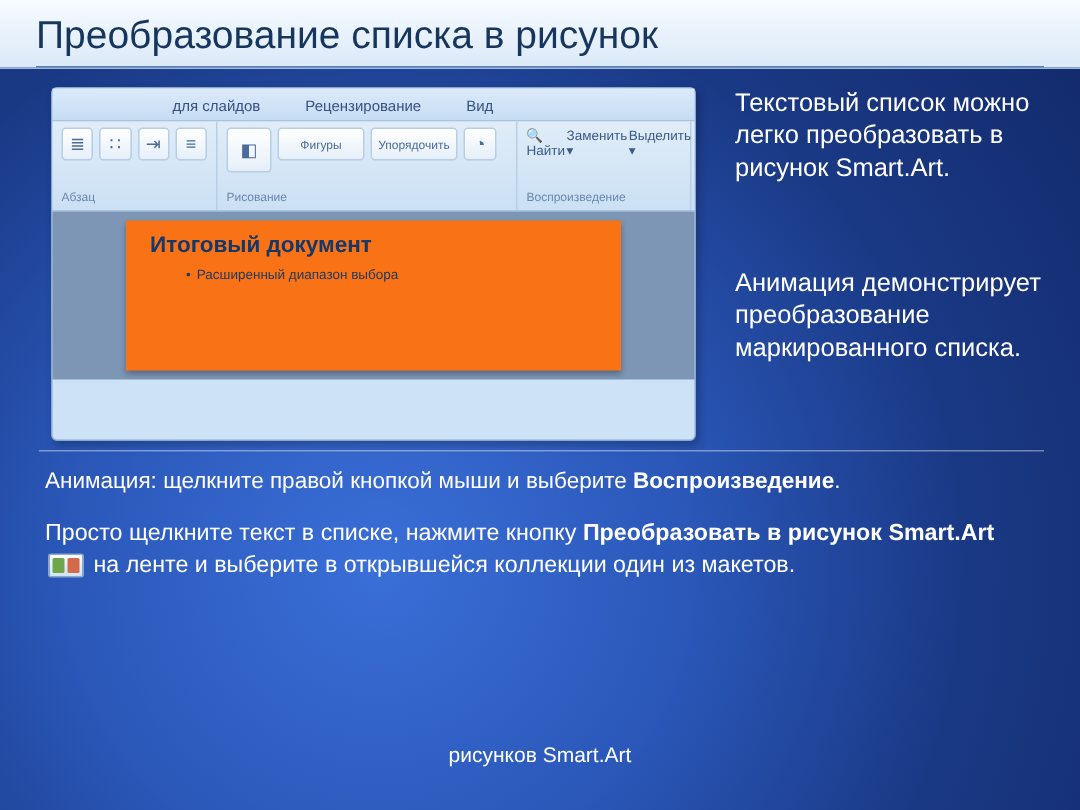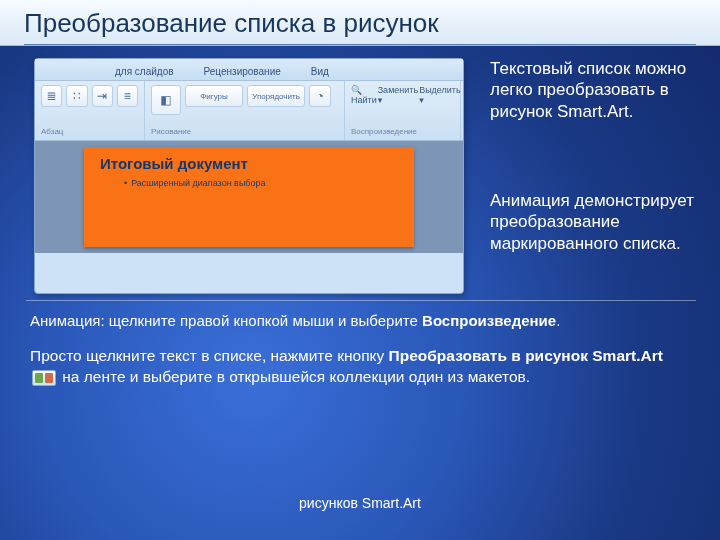--- a/index.html
+++ b/index.html
@@ -22,21 +22,21 @@
   .ss-tabs{height:22px;background:linear-gradient(#dbeafb,#c6ddf3);display:flex;align-items:flex-end;font-size:10px;color:#355280;padding-left:74px;gap:18px;border-bottom:1px solid #a9c3df}
   .ss-tabs span{padding:3px 6px}
   .ss-body{height:112px;background:#7d96b6;display:flex;justify-content:center;padding-top:6px}
   .slide{width:330px;height:100px;background:#f97316;box-shadow:0 2px 4px rgba(0,0,0,.3);padding:8px 16px;color:#133869}
   .slide h3{font-size:15px;font-weight:bold;margin-bottom:6px}
   .slide .b1{font-size:11px;color:#223a5e;margin-left:8px}
   .slide .b2{font-size:9px;color:#223a5e;margin-left:24px;margin-top:4px}
   .bullet::before{content:"•";margin-right:4px}
   .rtxt{position:absolute;left:490px;color:#fff;font-size:17px;line-height:1.25}
   .rtxt1{top:58px;width:210px}
-  .rtxt2{top:190px;width:210px}
+  .rtxt2{top:178px;width:210px}
   .hr2{position:absolute;left:26px;top:300px;width:670px;height:1px;background:rgba(255,255,255,.4)}
   .anim{position:absolute;left:30px;top:312px;color:#fff;font-size:15px}
   .anim b{font-weight:bold}
   .body2{position:absolute;left:30px;top:346px;width:660px;color:#fff;font-size:15.5px;line-height:1.35}
   .body2 b{font-weight:bold}
   .btn-icon{display:inline-block;width:24px;height:16px;vertical-align:middle;background:linear-gradient(#fdfefe,#cfe3f5);border:1px solid #8aa8cf;border-radius:2px;position:relative;margin:0 2px}
   .btn-icon::before{content:"";position:absolute;left:2px;top:2px;width:8px;height:10px;background:#6fa54b;border-radius:1px}
   .btn-icon::after{content:"";position:absolute;right:2px;top:2px;width:8px;height:10px;background:#d36a4a;border-radius:1px}
   .footer{position:absolute;left:0;bottom:28px;width:720px;text-align:center;color:#fff;font-size:14px;line-height:1.25}
 </style>

